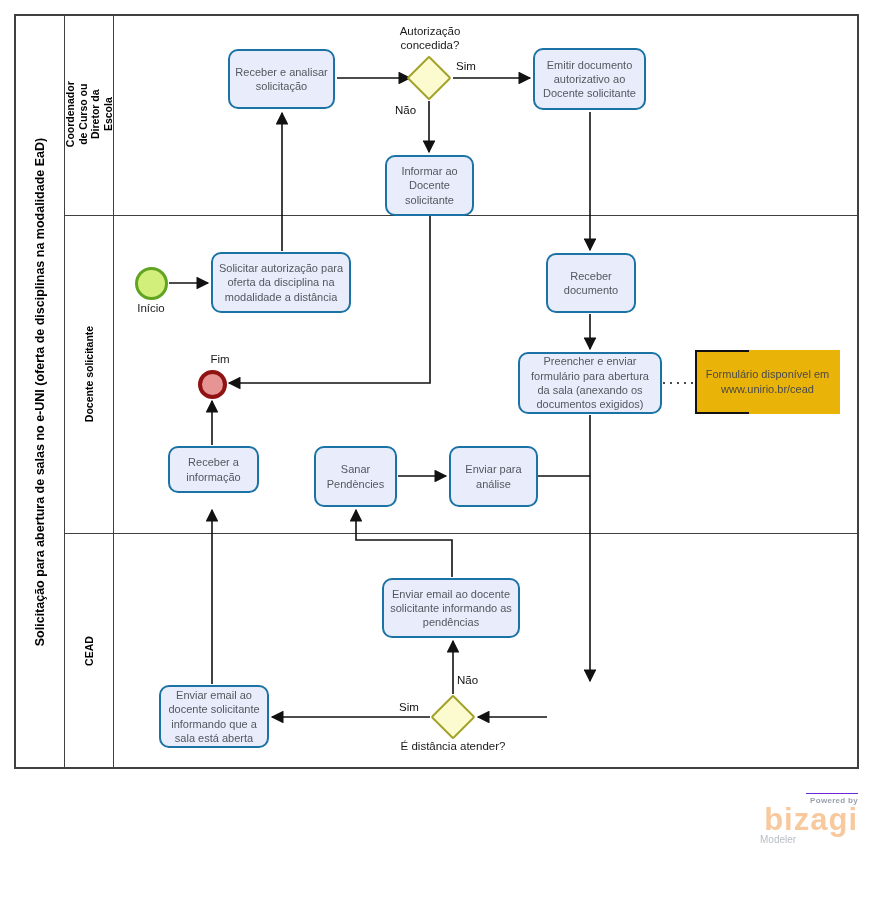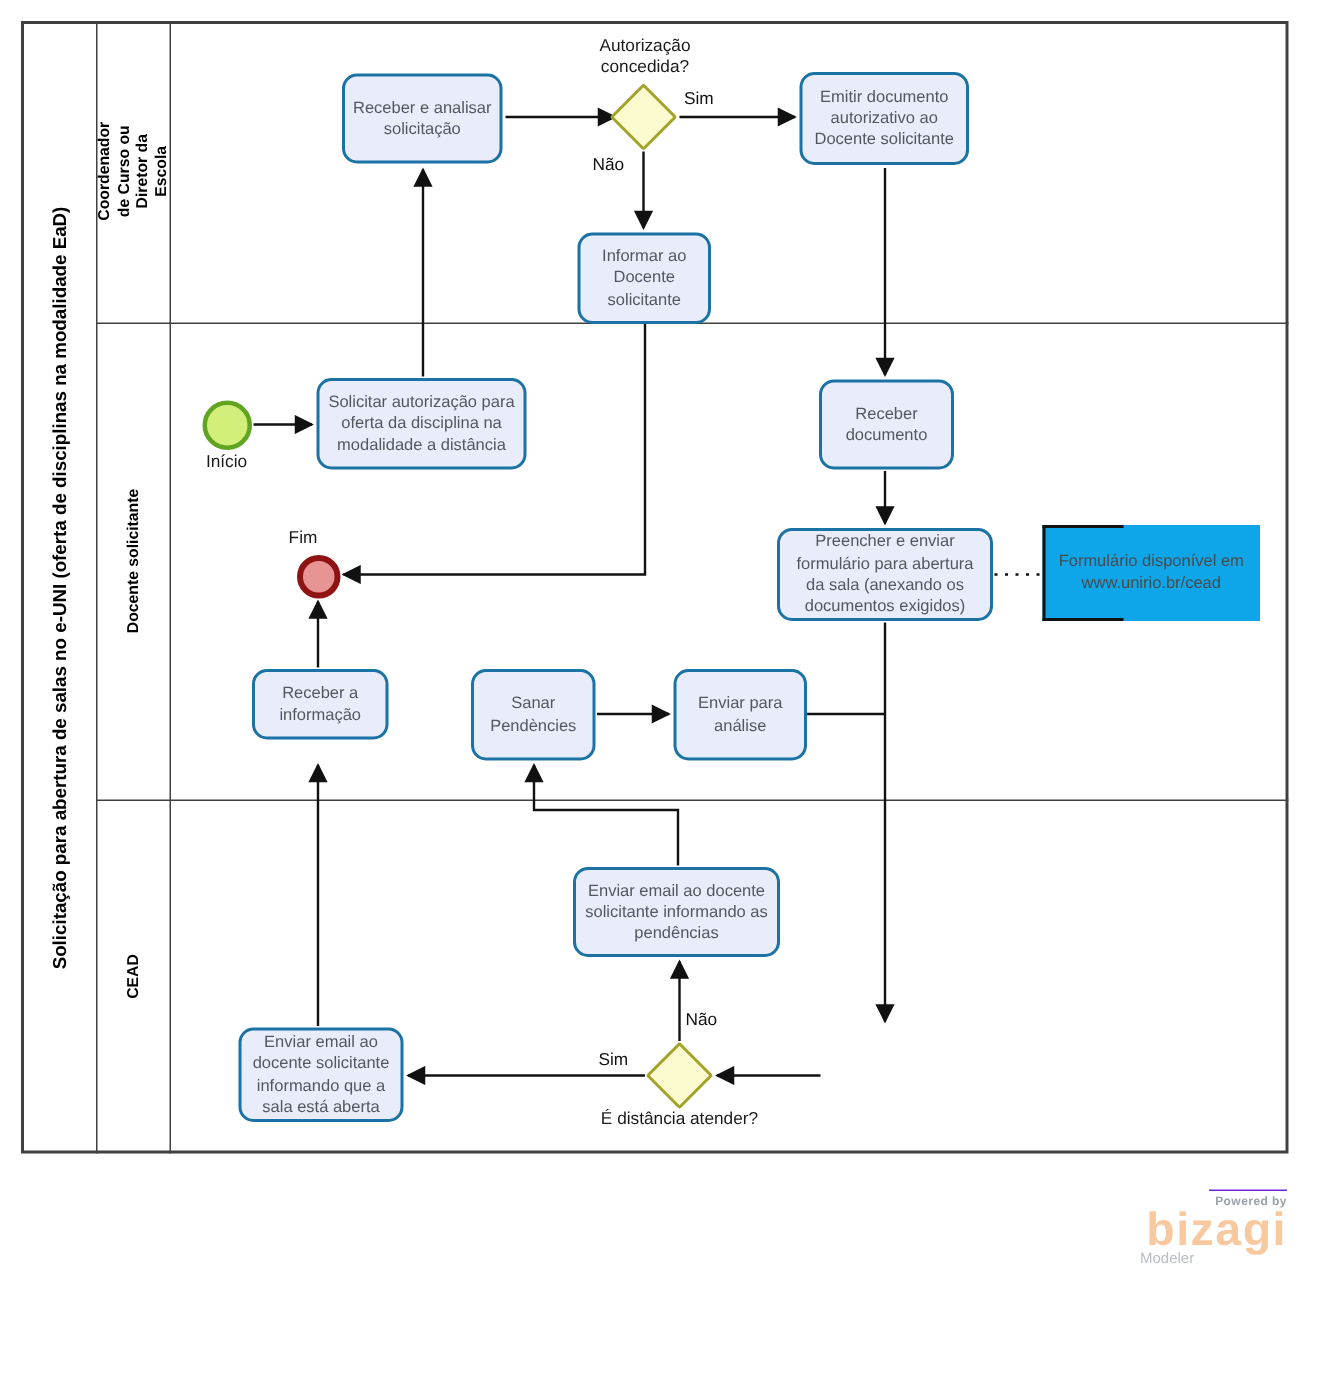--- a/index.html
+++ b/index.html
@@ -18,21 +18,21 @@
   .task{position:absolute;box-sizing:border-box;border:2px solid #1a72a5;border-radius:10px;
         background:#e9edfb;display:flex;align-items:center;justify-content:center;text-align:center;
         font-size:11px;line-height:1.3;color:#53575e;padding:2px 4px;z-index:3;}
   .gateway{position:absolute;box-sizing:border-box;width:32px;height:32px;background:#fbfbcf;
            border:2px solid #a3a32a;transform:rotate(45deg);border-radius:2px;z-index:3;}
   .event{position:absolute;box-sizing:border-box;border-radius:50%;z-index:3;}
   .event.start{width:33px;height:33px;background:#d2ee7b;border:3px solid #61a421;}
   .event.end{width:29px;height:29px;background:#e79494;border:4px solid #8f1313;}
   .node-label{position:absolute;font-size:11.5px;color:#1a1a1a;text-align:center;line-height:1.25;z-index:4;}
   .flow-label{position:absolute;font-size:11.5px;color:#111;z-index:4;}
-  .annotation{position:absolute;background:#0ea5e9;display:flex;align-items:center;justify-content:center;
+  .annotation{position:absolute;background:#eab308;display:flex;align-items:center;justify-content:center;
               text-align:center;font-size:11px;line-height:1.35;color:#4a4a4a;z-index:2;padding:0 6px;box-sizing:border-box;}
   .annotation::before{content:"";position:absolute;left:0;top:0;bottom:0;width:54px;
               border-top:2px solid #111;border-left:2px solid #111;border-bottom:2px solid #111;box-sizing:border-box;}
   
   svg.connectors{position:absolute;left:0;top:0;z-index:2;}
   .flow{stroke:#111;stroke-width:1.6;fill:none;marker-end:url(#arrow);}
   .flow-plain{stroke:#111;stroke-width:1.6;fill:none;}
   .assoc{stroke:#111;stroke-width:1.6;fill:none;stroke-dasharray:2 5;}
   
   .logo{position:absolute;left:757px;top:793px;width:101px;z-index:5;}
@@ -113,21 +113,21 @@
   <div class="task" style="left:518px;top:352px;width:144px;height:62px;">
     <span>Preencher e enviar formulário para abertura da sala (anexando os documentos exigidos)</span>
   </div>
   <div class="task" style="left:546px;top:253px;width:90px;height:60px;">
     <span>Receber documento</span>
   </div>
   <div class="annotation" style="left:695px;top:350px;width:145px;height:64px;">
     <span>Formulário disponível em www.unirio.br/cead</span>
   </div>
   <div class="event end" style="left:198px;top:370px;"></div>
-  <div class="node-label" style="left:182px;top:352px;width:40px;">Fim</div>
+  <div class="node-label" style="left:200px;top:352px;width:40px;">Fim</div>
   <div class="task" style="left:168px;top:446px;width:91px;height:47px;">
     <span>Receber a informação</span>
   </div>
   <div class="task" style="left:314px;top:446px;width:83px;height:61px;">
     <span>Sanar Pendències</span>
   </div>
   <div class="task" style="left:449px;top:446px;width:89px;height:61px;">
     <span>Enviar para análise</span>
   </div>
 

